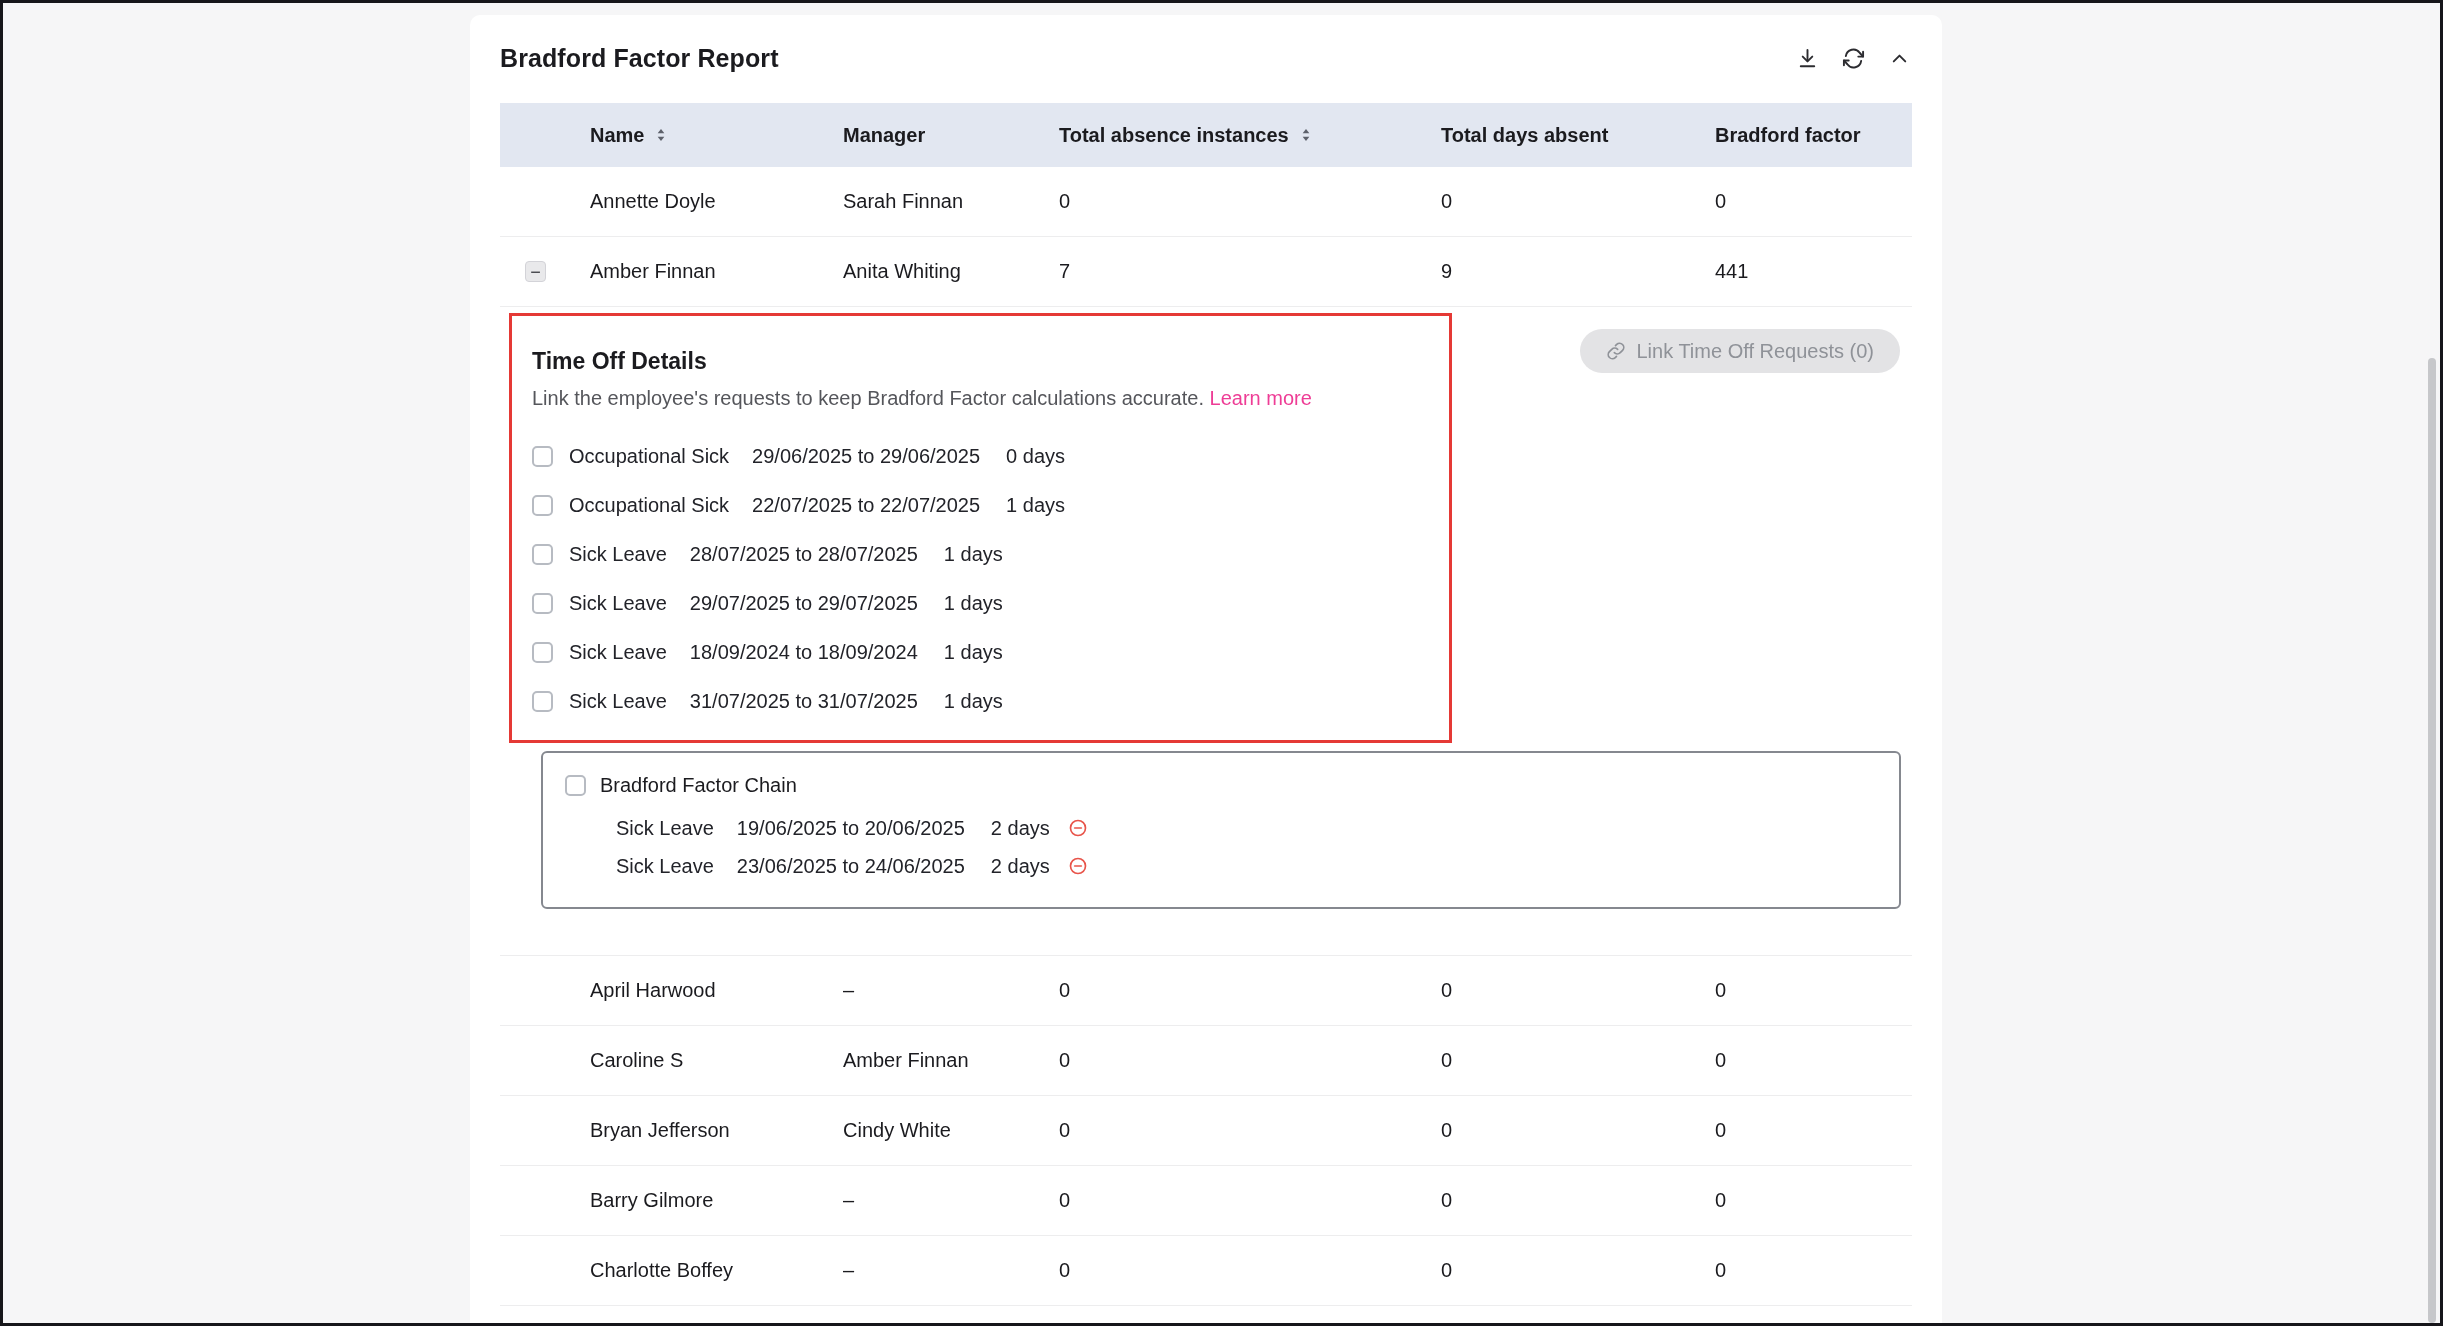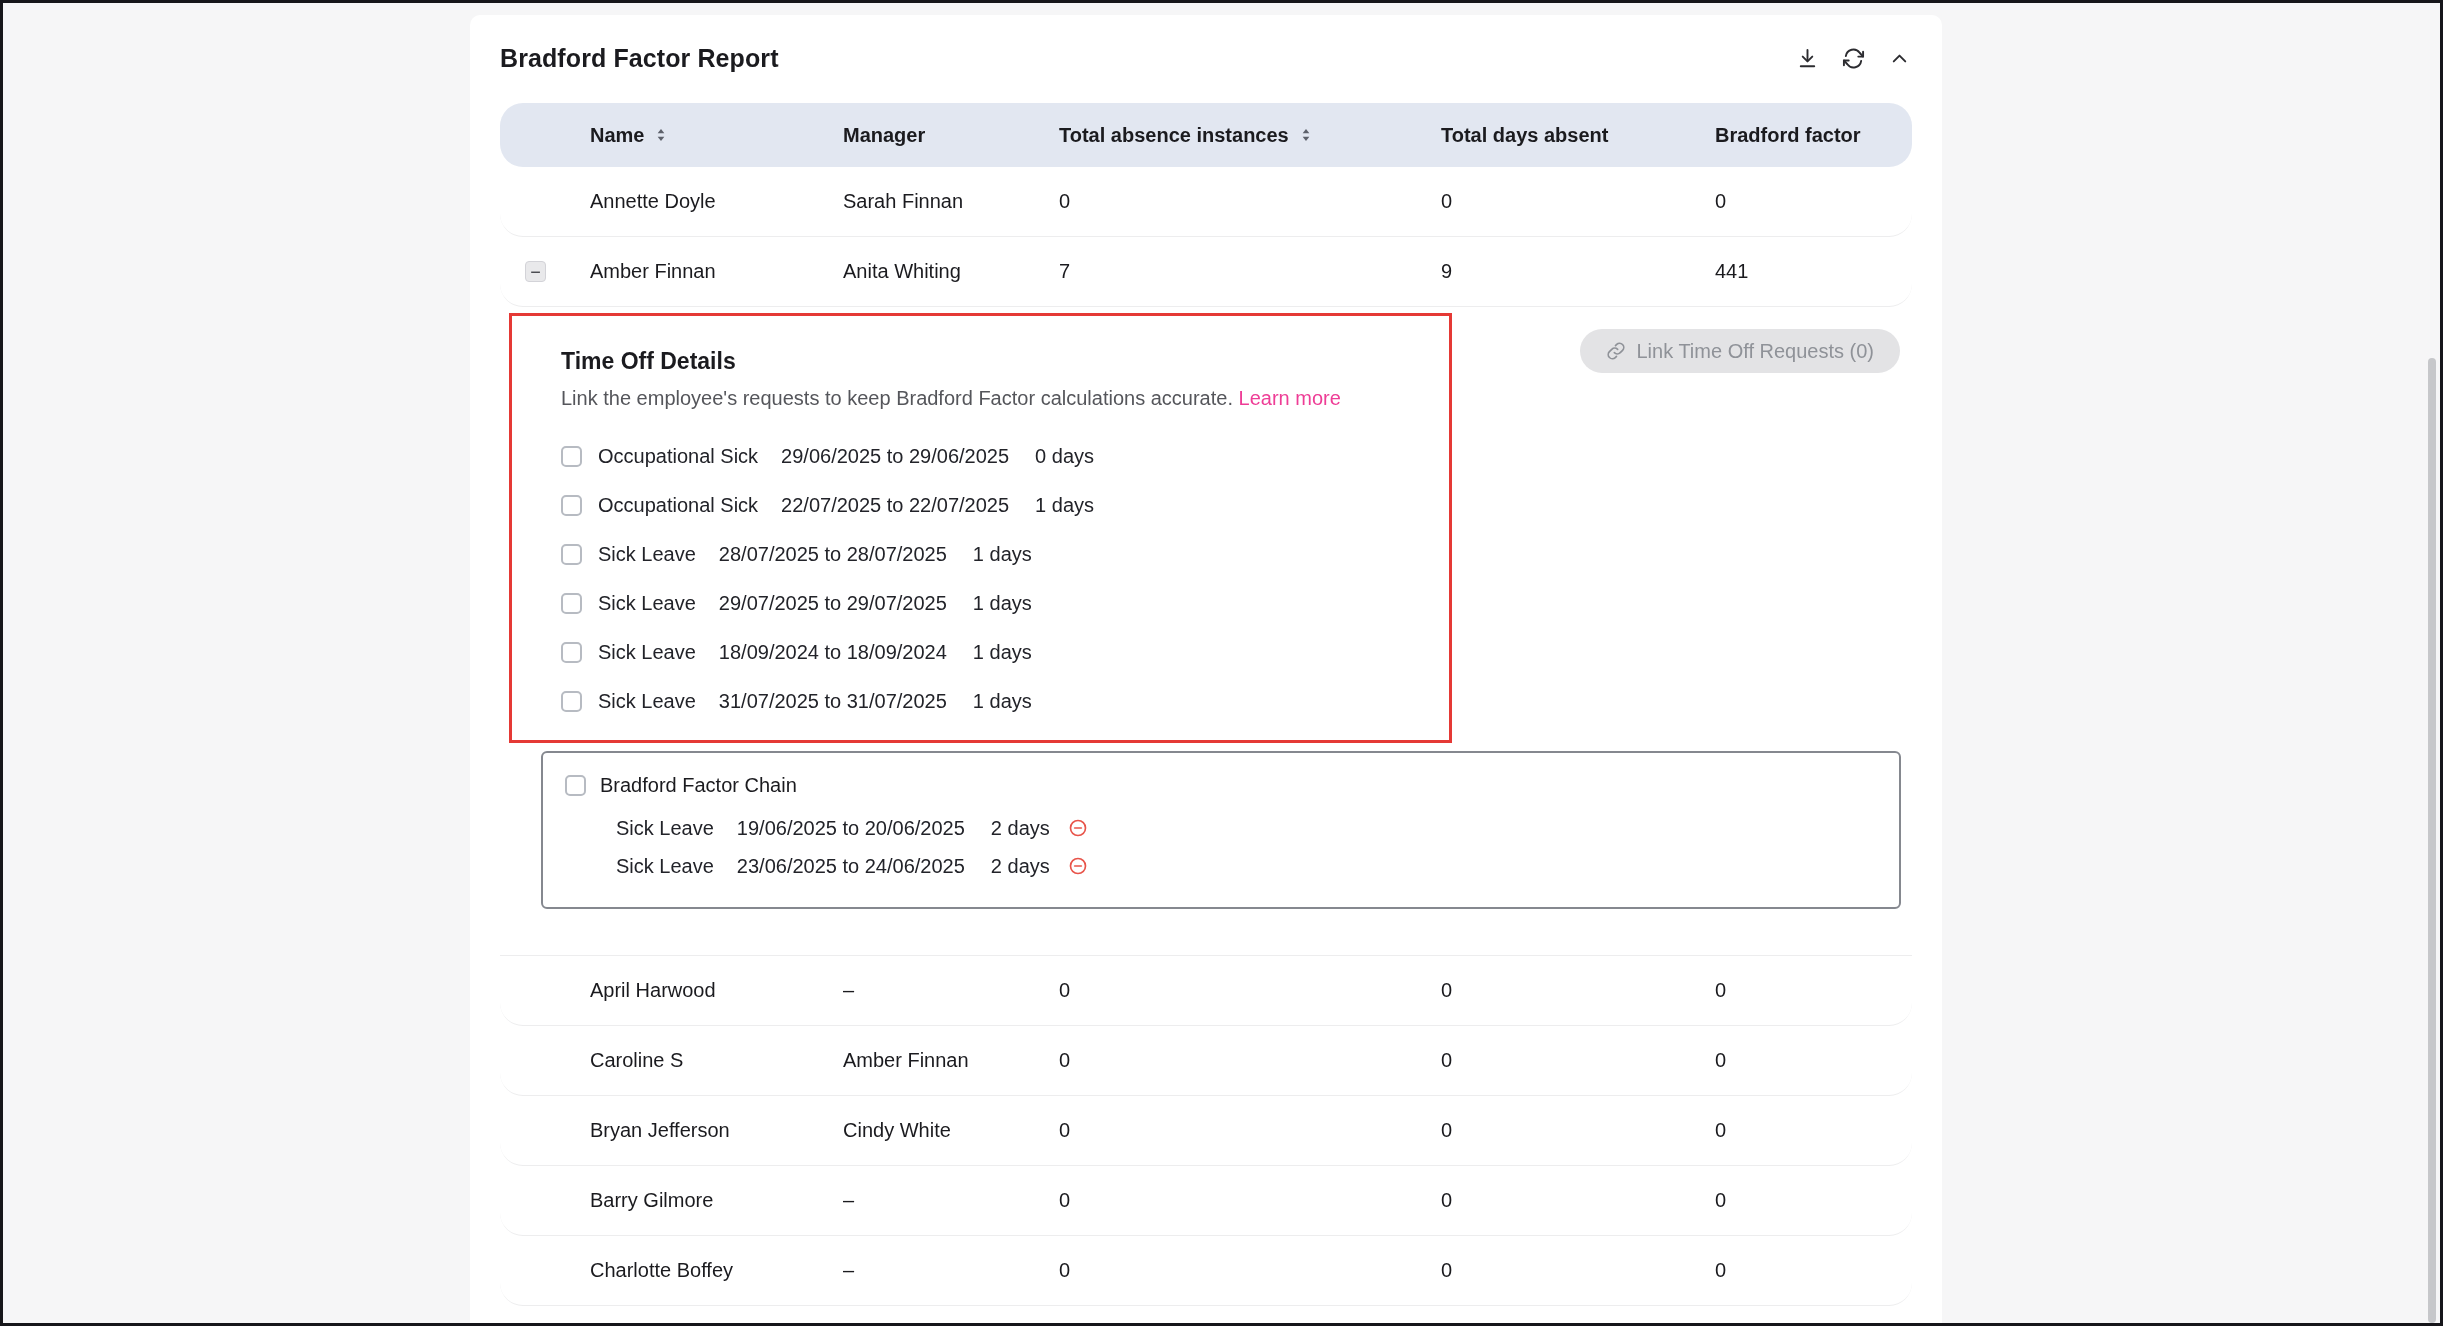--- a/index.html
+++ b/index.html
@@ -39,21 +39,20 @@
     background: none; border: none; padding: 0; margin: 0;
     width: 26px; height: 26px; color: #2c2c30; cursor: pointer;
     display: inline-flex; align-items: center; justify-content: center;
   }
   .icon-btn svg { width: 23px; height: 23px; }
   
   .grid-row {
     display: grid;
     grid-template-columns: 90px 253px 216px 382px 274px 1fr;
     align-items: center;
-    border-radius: 23px;
   }
   .thead {
     height: 64px;
     background: var(--table-header-bg, #e2e7f1);
     font-size: 20px; font-weight: 700;
     color: var(--text-primary, #1b1b1f);
   }
   .th { display: flex; align-items: center; gap: 9px; }
   .sort-icon { width: 16px; height: 16px; fill: #5d616b; flex: none; }
   .trow {
@@ -71,21 +70,21 @@
     display: flex; align-items: center; justify-content: center;
     padding: 0; cursor: pointer;
   }
   
   .expanded { padding-top: 6px; }
   .expanded-top { display: flex; align-items: flex-start; }
   .red-box {
     margin-left: 9px;
     width: 943px; box-sizing: border-box;
     border: 3px solid var(--highlight-red, #e53935);
-    padding: 32px 28px 14px 49px;
+    padding: 32px 28px 14px 20px;
     background: #fff;
   }
   .tod-title {
     margin: 0 0 12px 0; font-size: 23px; font-weight: 700;
     color: var(--text-primary, #1b1b1f);
   }
   .tod-desc {
     margin: 0; font-size: 20px; color: var(--text-muted, #55565b);
   }
   .learn-more {

